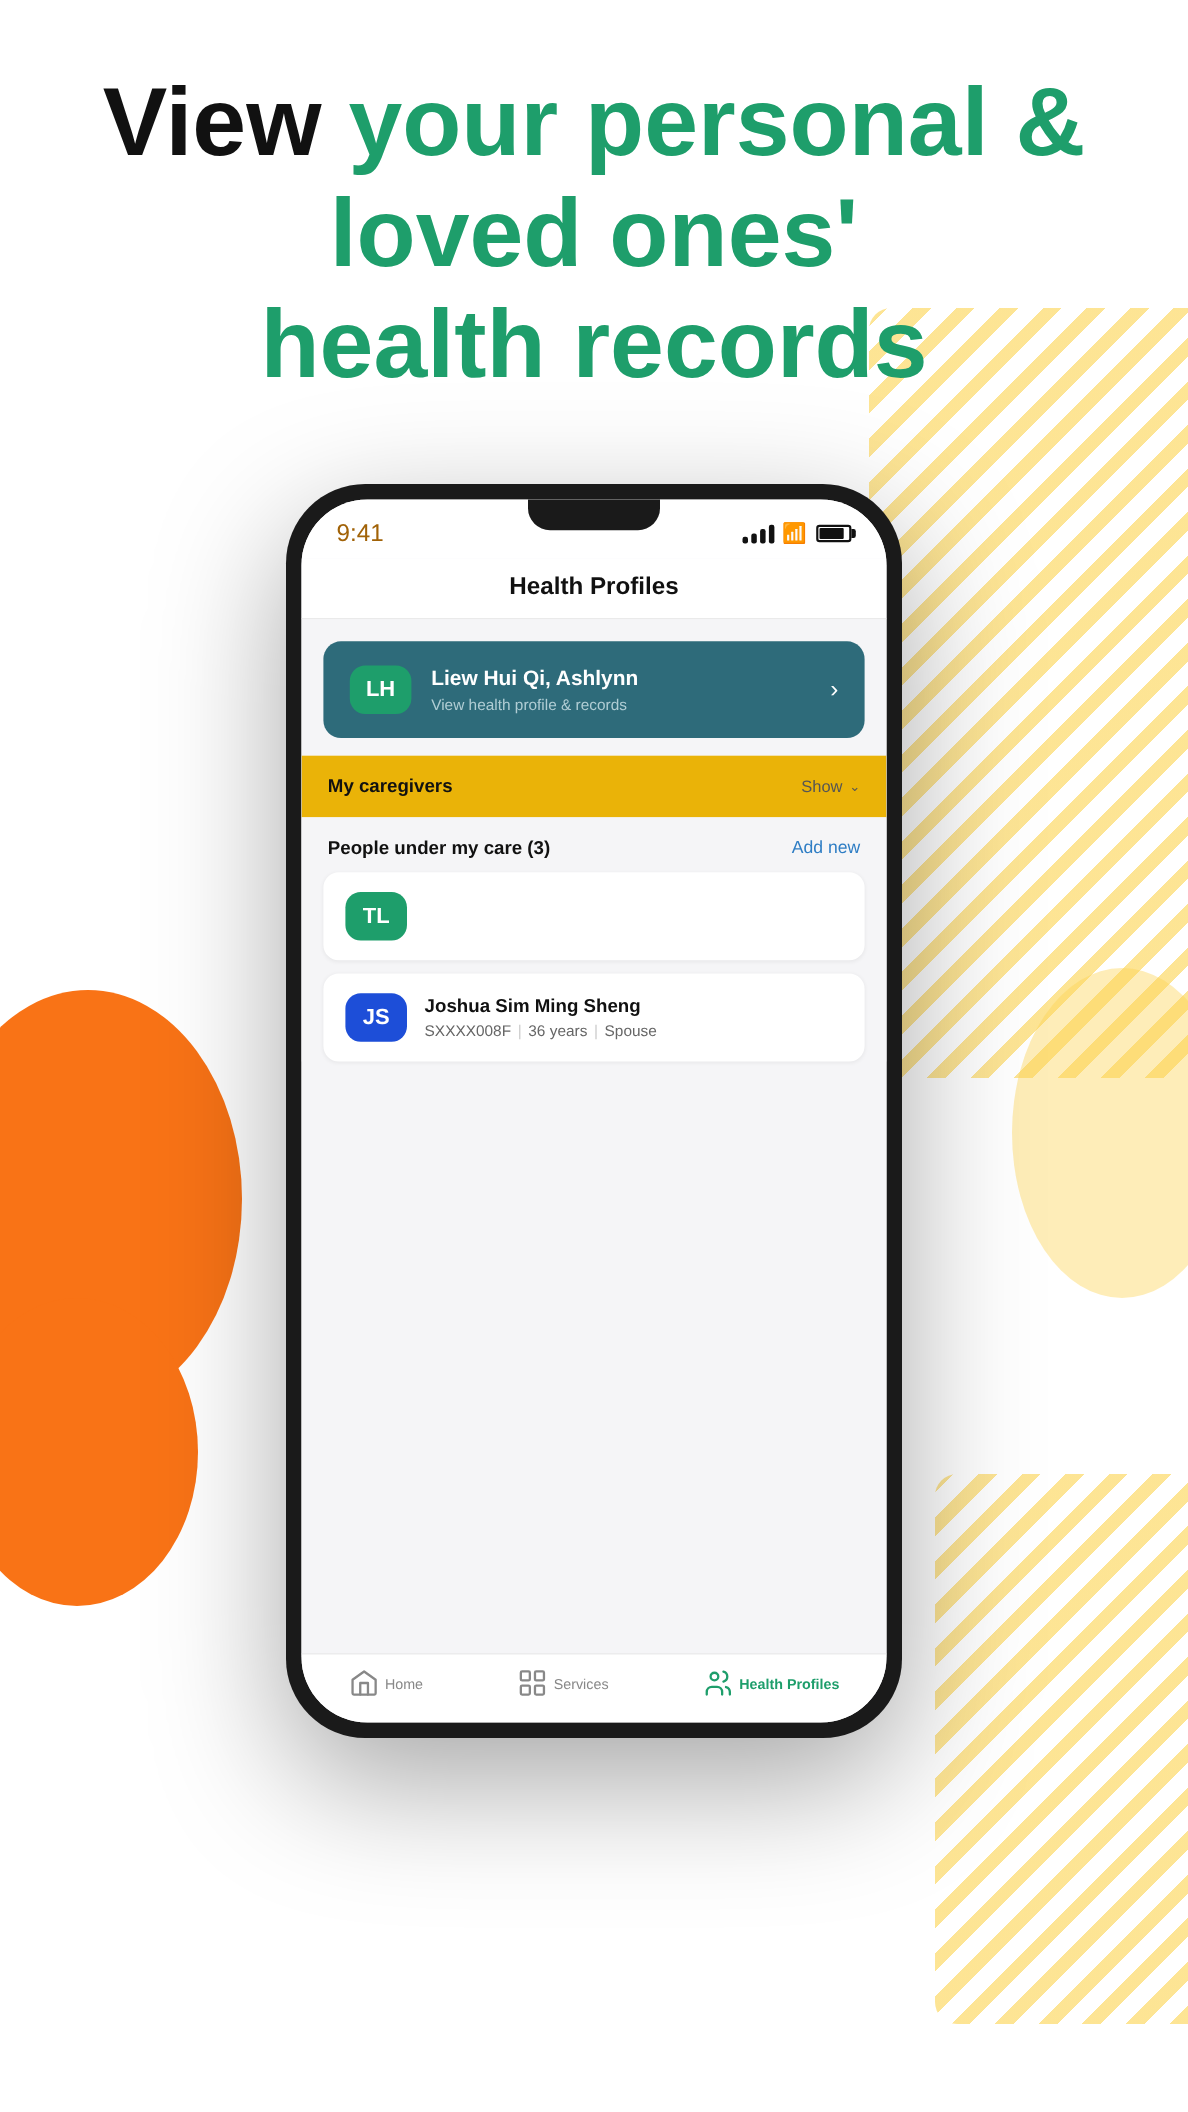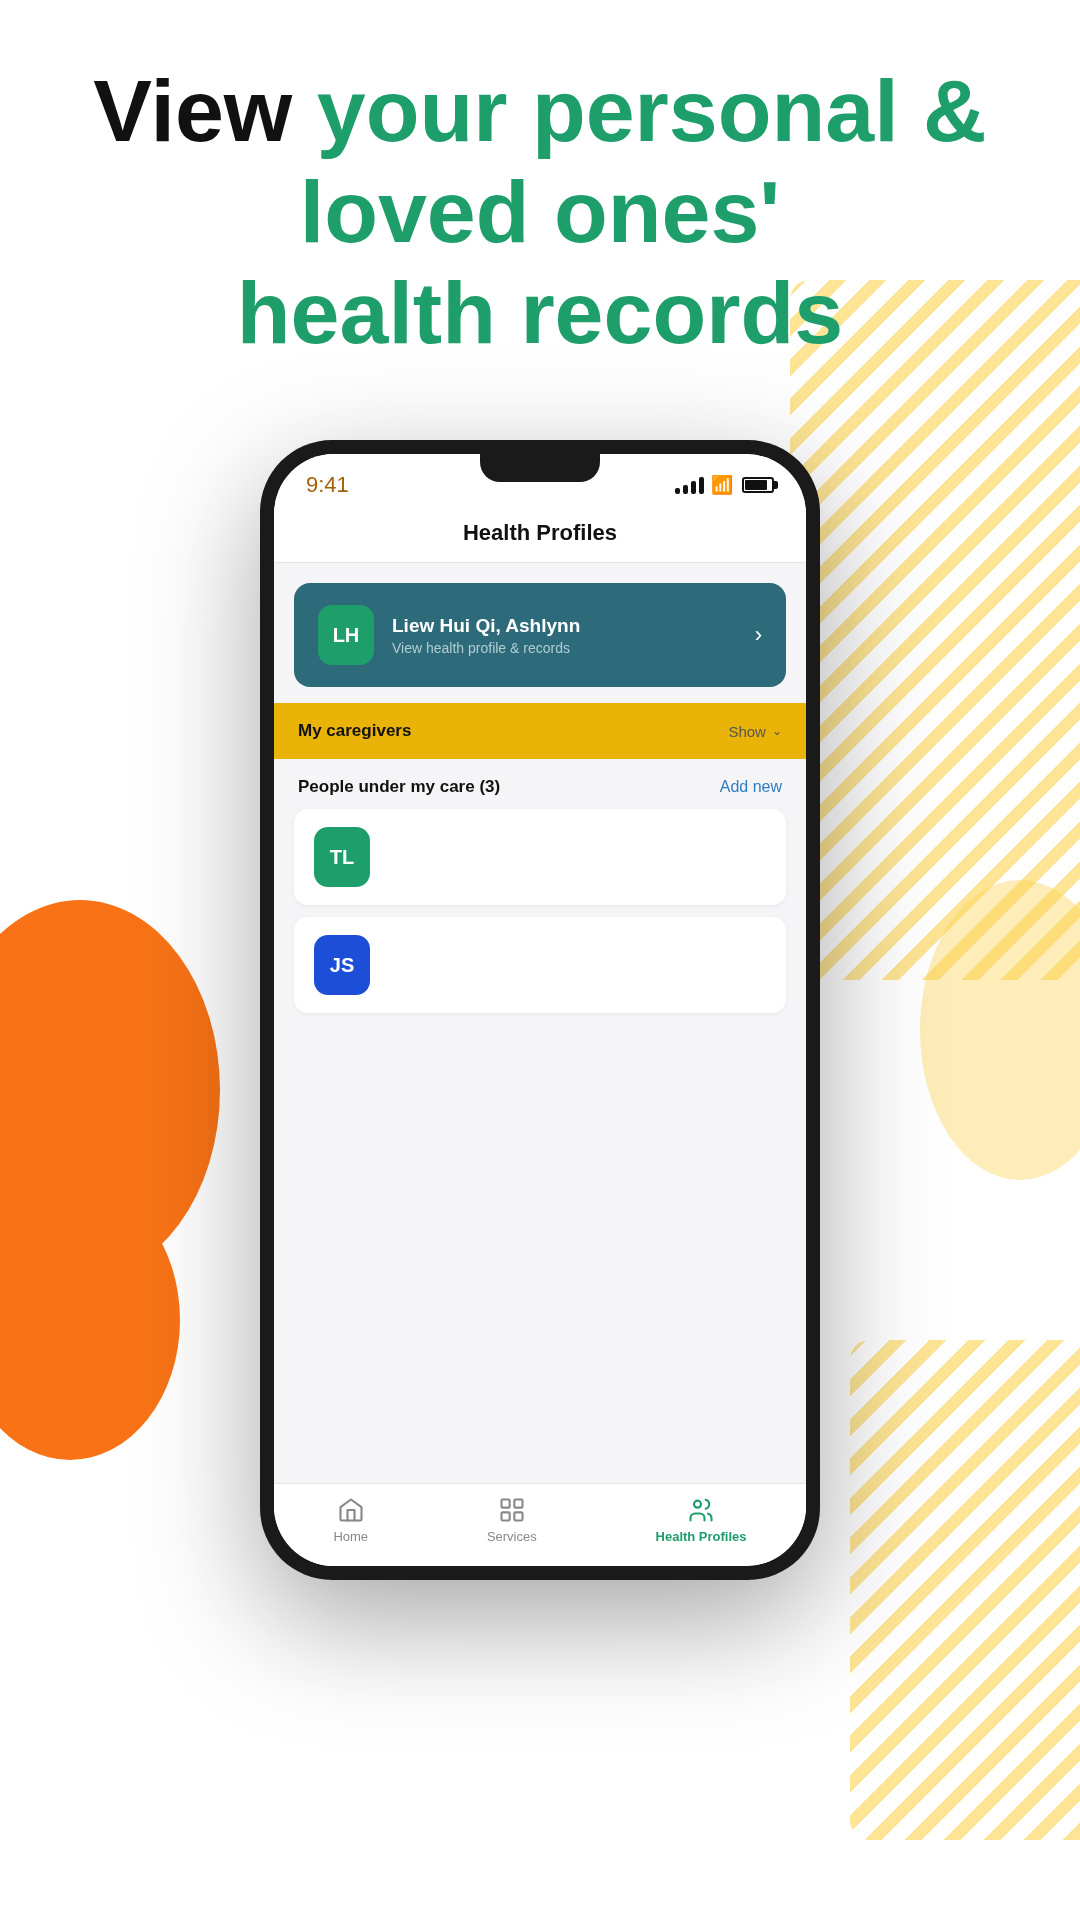--- a/index.html
+++ b/index.html
@@ -239,21 +239,21 @@
       justify-content: space-between;
       cursor: pointer;
     }
     .primary-profile-left {
       display: flex;
       align-items: center;
       gap: 18px;
     }
     .avatar {
       width: 56px;
-      height: 60px;
+      height: 44px;
       border-radius: 14px;
       display: flex;
       align-items: center;
       justify-content: center;
       font-size: 20px;
       font-weight: 700;
       color: #fff;
       flex-shrink: 0;
     }
     .avatar-lh { background: #1E9E6B; }
@@ -358,21 +358,20 @@
       background: #ffffff;
       border-top: 1px solid #e5e5e5;
       display: flex;
       justify-content: space-around;
       align-items: center;
       padding: 12px 0 22px;
       flex-shrink: 0;
     }
     .nav-item {
       display: flex;
-      flex-direction: column;
       align-items: center;
       gap: 5px;
       cursor: pointer;
     }
     .nav-label {
       font-size: 13px;
       color: #888;
     }
     .nav-label.active {
       color: #1E9E6B;
@@ -456,20 +455,26 @@
             <span class="people-section-title">People under my care (3)</span>
             <span class="add-new-button">Add new</span>
           </div>
 
           <div class="person-card">
             <div class="avatar avatar-tl">TL</div>
           </div>
 
           <div class="person-card">
             <div class="avatar avatar-js">JS</div>
+            <div class="person-info">
+              <h3>Joshua Sim Ming Sheng</h3>
+              <p>
+                SXXXX008F<span class="person-meta-sep">|</span>36 years<span class="person-meta-sep">|</span>Spouse
+              </p>
+            </div>
           </div>
 
 
         </div>
       </div>
 
       <div class="bottom-nav">
 
         <div class="nav-item">
           <svg class="nav-svg" viewBox="0 0 24 24" fill="none" stroke="#888" stroke-width="1.8" stroke-linecap="round" stroke-linejoin="round">

